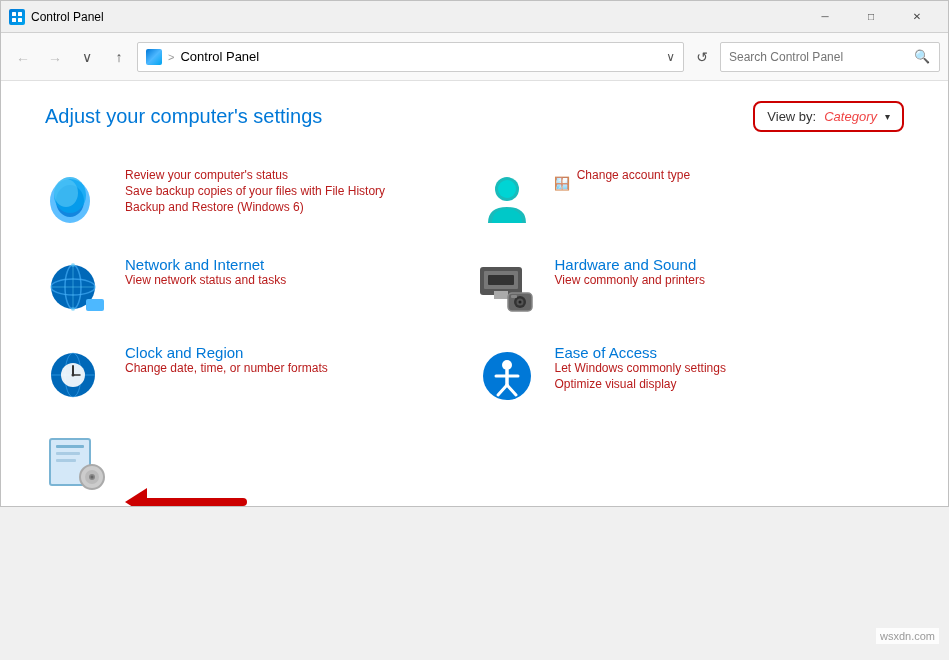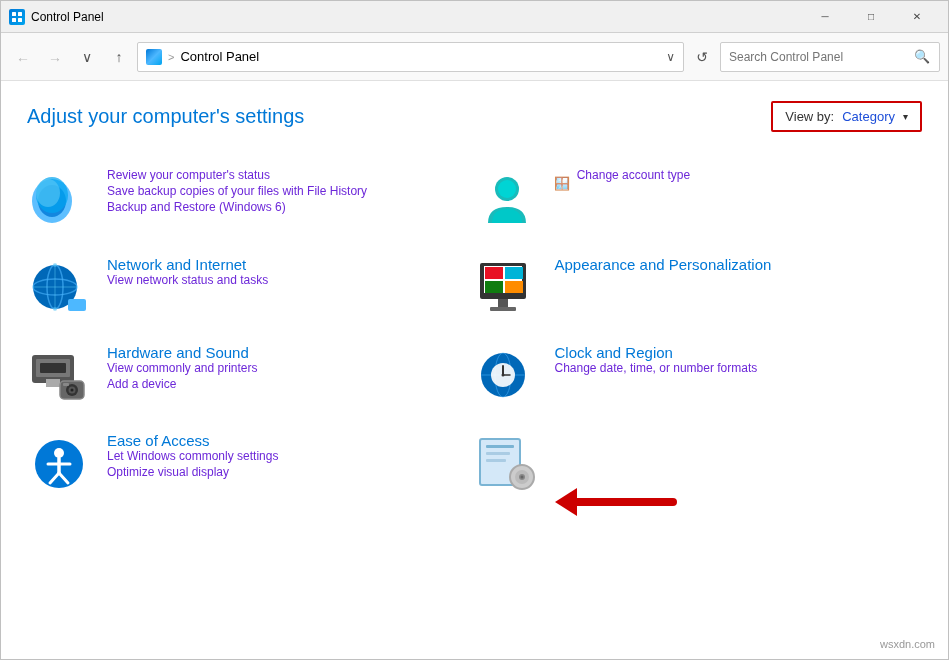--- a/index.html
+++ b/index.html
@@ -8,21 +8,21 @@
       font-size: 13px;
       background: #f0f0f0;
       width: 949px;
       height: 660px;
       overflow: hidden;
     }
 
     
     .window {
       width: 949px;
-      height: 660px;
+      height: 507px;
       background: #ffffff;
       border: 1px solid #c0c0c0;
       display: flex;
       flex-direction: column;
     }
 
     
     .title-bar {
       background: #f0f0f0;
       height: 32px;
@@ -155,21 +155,21 @@
     .search-icon-btn {
       color: #555;
       font-size: 13px;
       cursor: pointer;
     }
 
     
     .content {
       flex: 1;
       background: #fff;
-      padding: 20px 26px;
+      padding: 20px 44px;
       overflow-y: auto;
       position: relative;
     }
 
     
     .content::-webkit-scrollbar { width: 12px; }
     .content::-webkit-scrollbar-track { background: #f0f0f0; }
     .content::-webkit-scrollbar-thumb { background: #c0c0c0; border: 2px solid #f0f0f0; border-radius: 6px; }
 
     
@@ -183,30 +183,31 @@
       font-size: 20px;
       font-weight: 300;
       color: #0078d7;
     }
     .view-by {
       display: flex;
       align-items: center;
       gap: 8px;
       border: 2px solid #cc0000;
       padding: 6px 12px;
-      border-radius: 2px;
+      border-radius: 8px;
     }
     .view-by-label {
       font-size: 13px;
       color: #333;
     }
     .view-by-value {
       font-size: 13px;
-      color: #1d4ed8;
-      cursor: pointer;
+      color: #ef4444;
+      cursor: pointer;
+      font-style: italic;
     }
     .view-by-chevron {
       font-size: 10px;
       color: #333;
       cursor: pointer;
     }
 
     
     .categories {
       display: grid;
@@ -232,30 +233,30 @@
     }
     .category-title {
       font-size: 15px;
       color: #0078d7;
       cursor: pointer;
       margin-bottom: 4px;
       font-weight: 400;
     }
     .category-link {
       font-size: 12px;
-      color: #6d28d9;
+      color: #b91c1c;
       cursor: pointer;
       display: block;
       margin-bottom: 2px;
     }
 
     
     .watermark {
       position: fixed;
-      bottom: 8px;
+      bottom: 16px;
       right: 10px;
       font-size: 11px;
       color: #999;
       background: rgba(255,255,255,0.85);
       padding: 2px 4px;
     }
   </style>
 </head>
 <body>
 
@@ -360,58 +361,40 @@
             <line x1="25" y1="4" x2="25" y2="48" stroke="#5bc8f5" stroke-width="1" opacity="0.5"></line>
             <rect x="38" y="38" width="18" height="12" rx="2" fill="#4db8ff"></rect>
           </svg>
         </div>
         <div class="category-info">
           <a class="category-title">Network and Internet</a>
           <a class="category-link">View network status and tasks</a>
         </div>
       </div>
 
-      <div class="category-item">
-        <div class="category-icon">
-          <svg width="58" height="54" viewBox="0 0 58 54">
-            <rect x="2" y="2" width="46" height="36" rx="2" fill="#333"></rect>
-            <rect x="6" y="5" width="38" height="27" fill="#fff"></rect>
-            <rect x="7" y="6" width="18" height="12" fill="#e81123"></rect>
-            <rect x="27" y="6" width="18" height="12" fill="#00b4d8"></rect>
-            <rect x="7" y="20" width="18" height="12" fill="#107c10"></rect>
-            <rect x="27" y="20" width="18" height="12" fill="#ff8c00"></rect>
-            <rect x="20" y="38" width="10" height="10" fill="#555"></rect>
-            <rect x="12" y="46" width="26" height="4" rx="1" fill="#666"></rect>
-          </svg>
-        </div>
-        <div class="category-info">
-          <a class="category-title">Appearance and Personalization</a>
-        </div>
-      </div>
 
       <div class="category-item">
         <div class="category-icon">
           <svg width="58" height="54" viewBox="0 0 58 54">
 
             <rect x="2" y="6" width="42" height="28" rx="3" fill="#555"></rect>
             <rect x="6" y="10" width="34" height="18" rx="1" fill="#777"></rect>
             <rect x="10" y="14" width="26" height="10" rx="1" fill="#333"></rect>
             <rect x="16" y="30" width="14" height="8" fill="#aaa"></rect>
 
             <rect x="30" y="32" width="24" height="18" rx="4" fill="#666" stroke="#888" stroke-width="1.5"></rect>
             <circle cx="42" cy="41" r="6" fill="#333"></circle>
             <circle cx="42" cy="41" r="3.5" fill="#555"></circle>
             <circle cx="42" cy="41" r="1.5" fill="#222"></circle>
             <rect x="33" y="34" width="6" height="3" rx="1" fill="#888"></rect>
           </svg>
         </div>
         <div class="category-info">
           <a class="category-title">Hardware and Sound</a>
           <a class="category-link">View commonly and printers</a>
-          <a class="category-link">Add a device</a>
         </div>
       </div>
 
       <div class="category-item">
         <div class="category-icon">
           <svg width="58" height="54" viewBox="0 0 58 54">
             <circle cx="25" cy="26" r="22" fill="#0068b8"></circle>
             <ellipse cx="25" cy="26" rx="8" ry="22" fill="none" stroke="#4db8ff" stroke-width="1" opacity="0.5"></ellipse>
             <line x1="3" y1="26" x2="47" y2="26" stroke="#4db8ff" stroke-width="1" opacity="0.5"></line>
 

